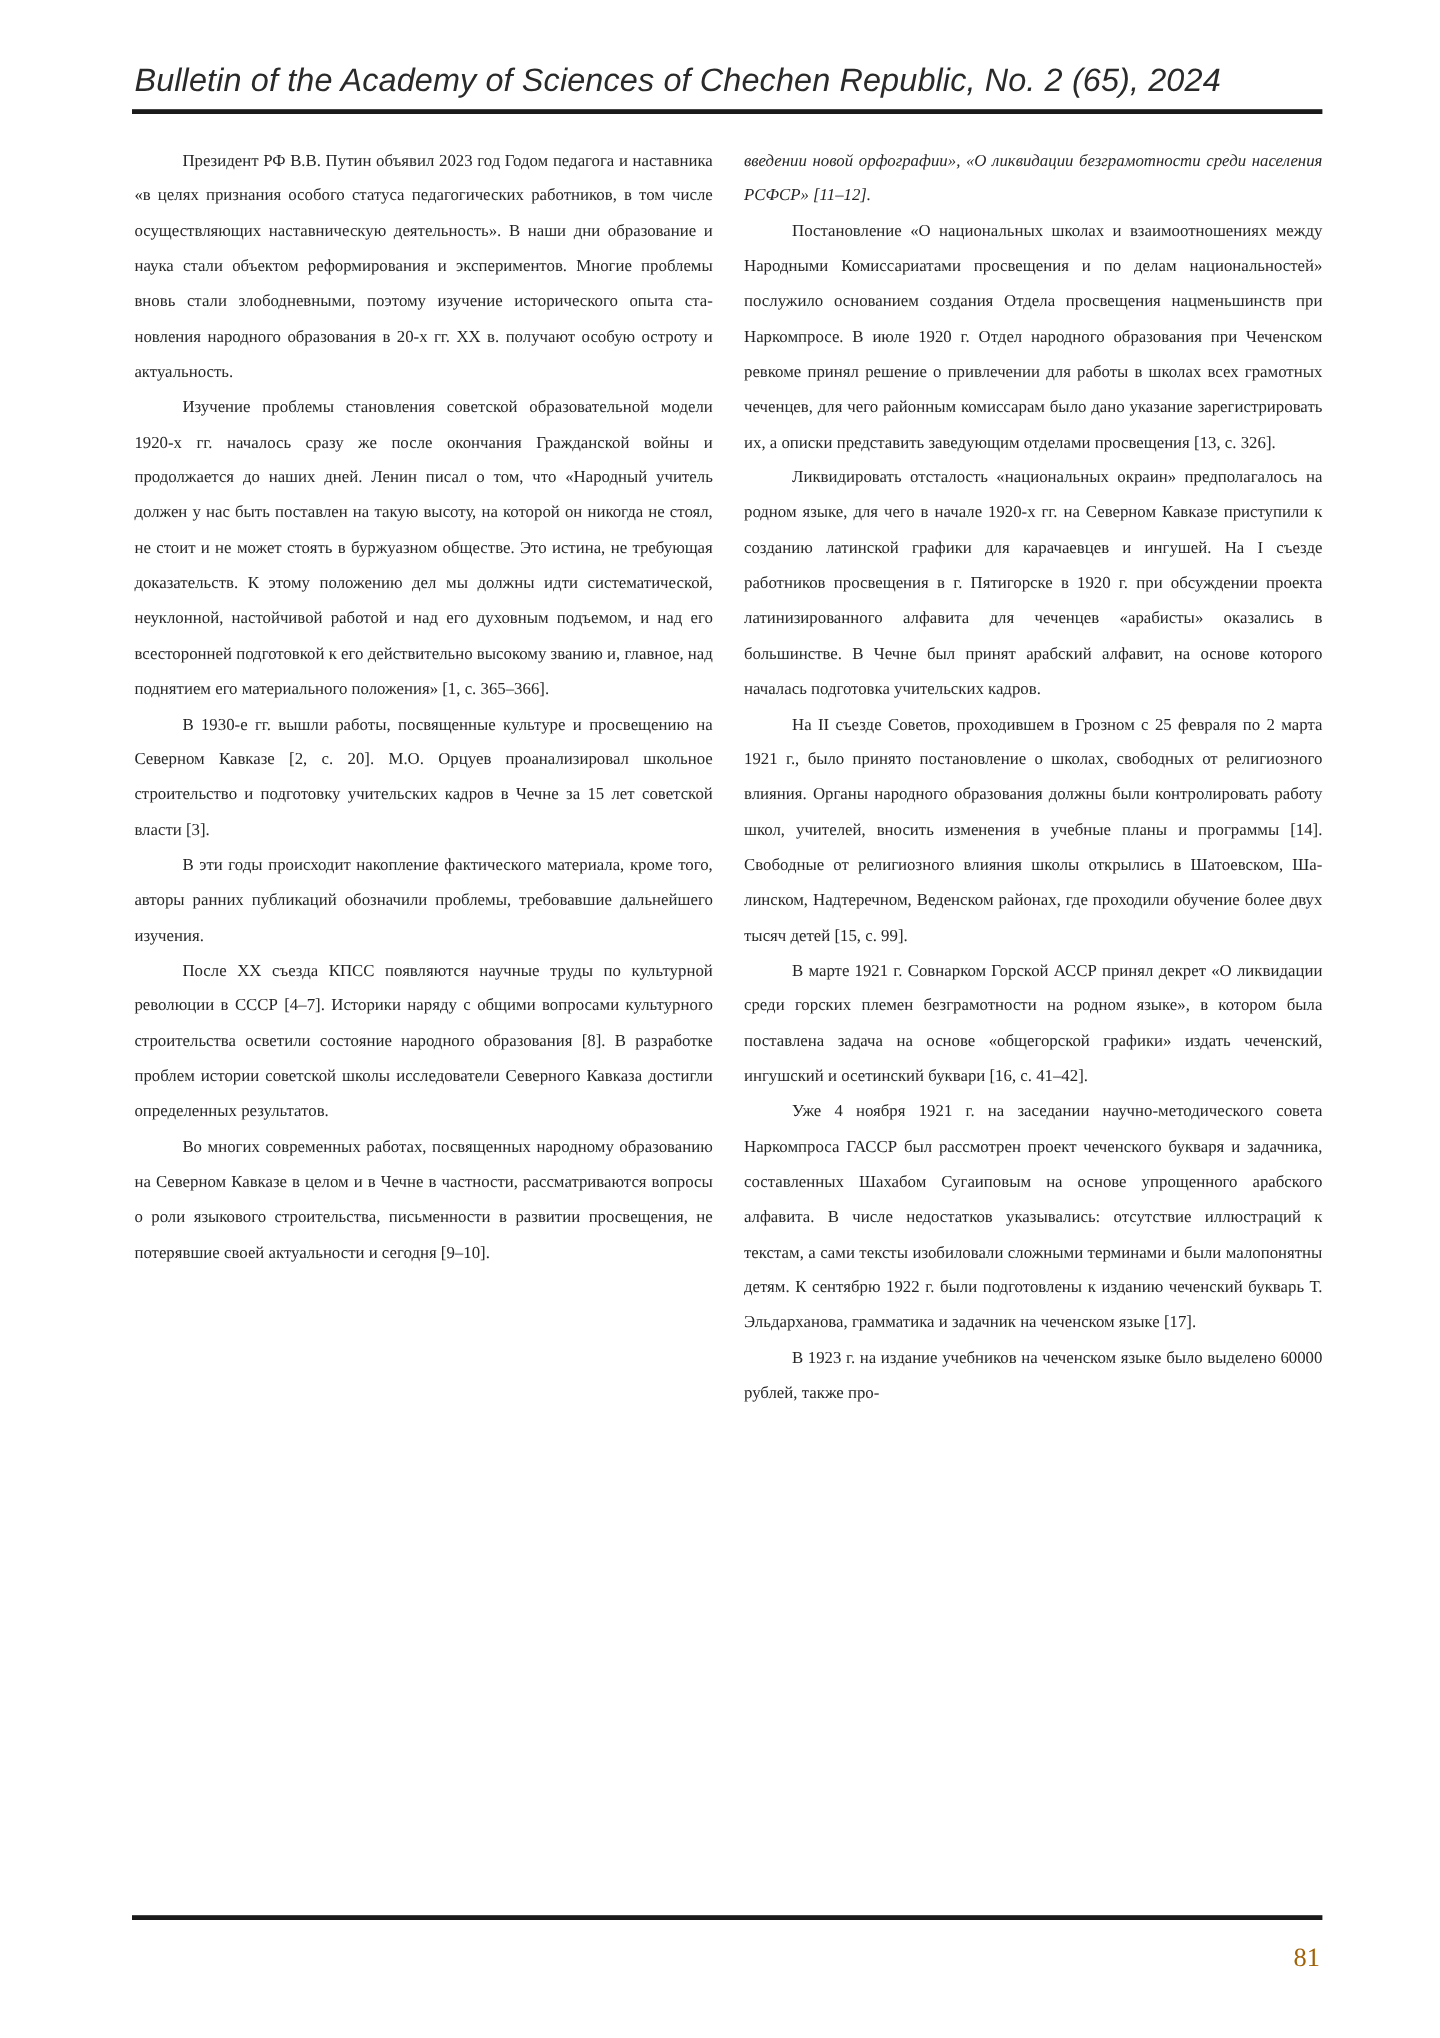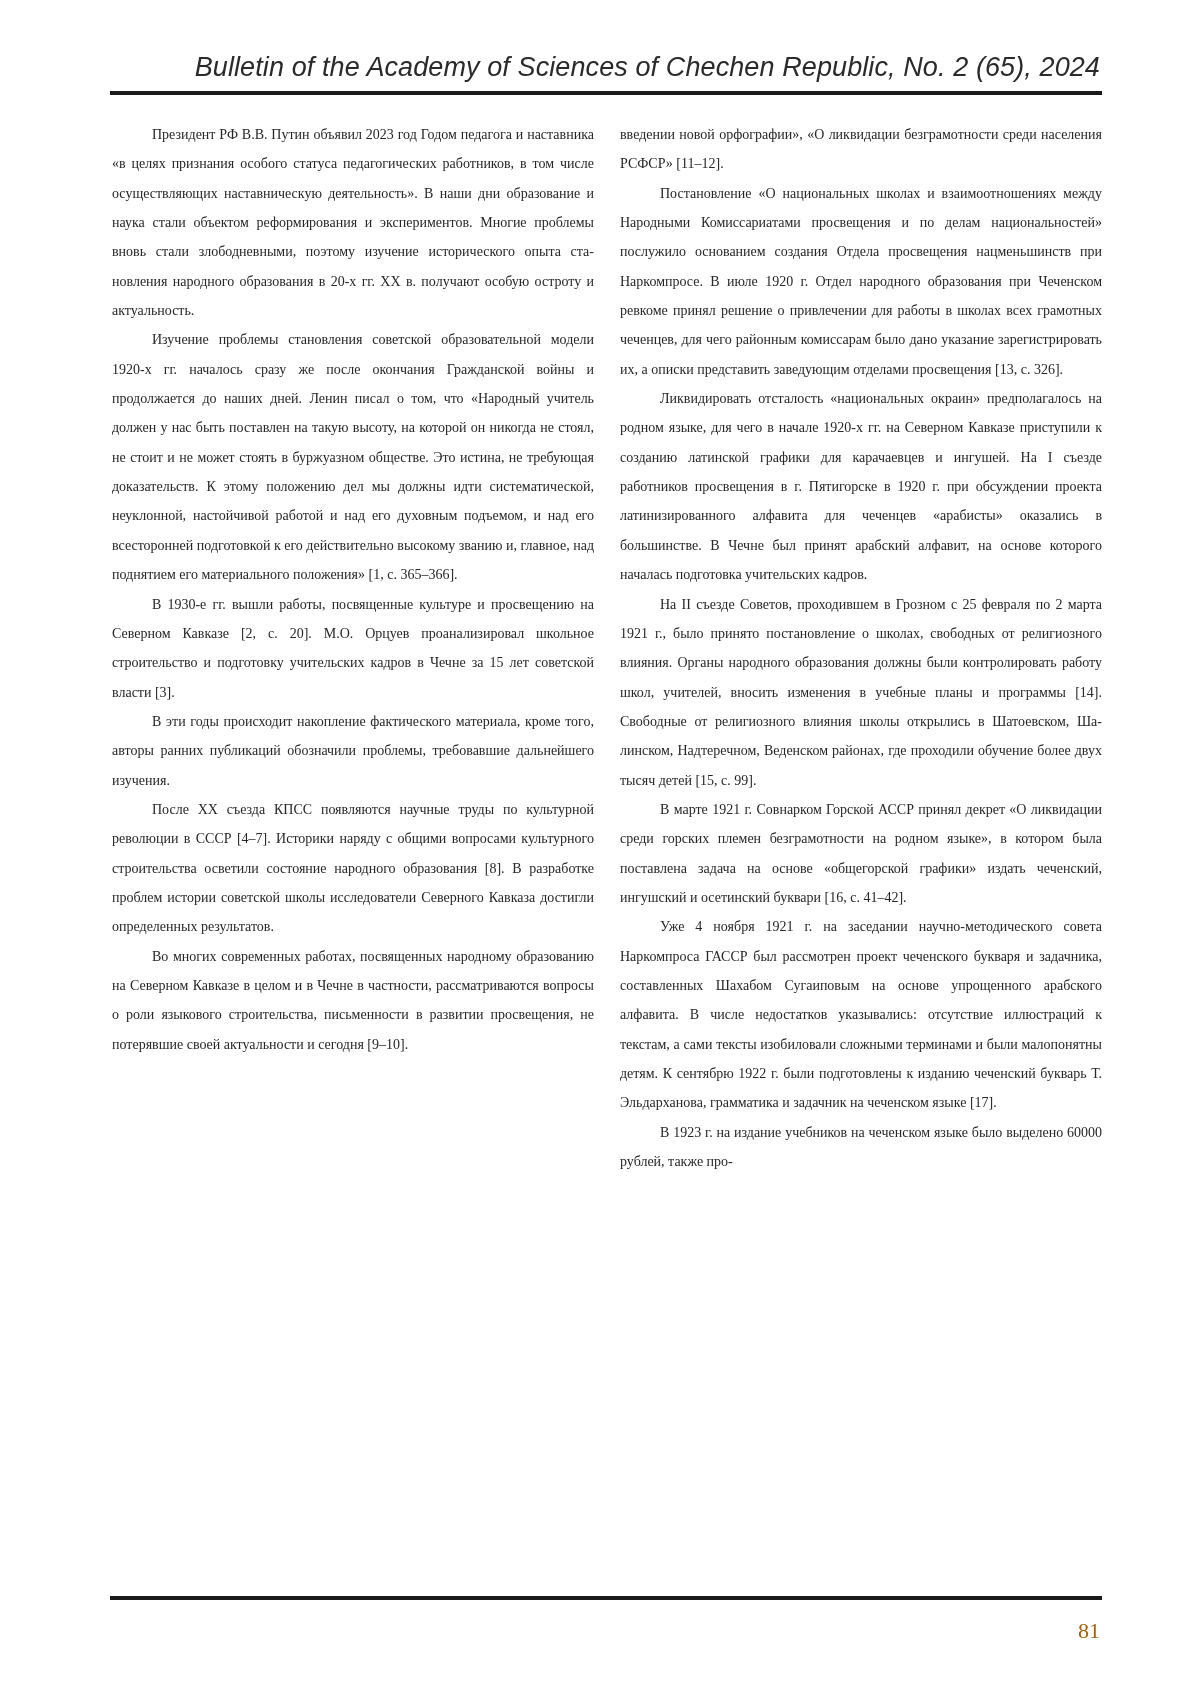--- a/index.html
+++ b/index.html
@@ -1,36 +1,36 @@
 <!DOCTYPE html>
 <html><head>
 <meta charset="utf-8">
 <style>
   html, body { margin: 0; padding: 0; background: #ffffff; }
   body { width: 1200px; height: 1698px; position: relative; overflow: hidden; }
   .running-head {
     position: absolute; left: 112px; width: 988px; top: 52px;
     font-family: "Liberation Sans", sans-serif; font-style: italic;
-    font-size: 27px; color: #2a2a2a; text-align: right; letter-spacing: 0.1px;
+    font-size: 27px; color: #2a2a2a; text-align: left; letter-spacing: 0.1px;
   }
   .rule-top {
     position: absolute; left: 110px; width: 992px; top: 91px; height: 4px; background: #1a1a1a;
   }
   .rule-bottom {
     position: absolute; left: 110px; width: 992px; top: 1596px; height: 4px; background: #1a1a1a;
   }
   .column {
     position: absolute; top: 120px; width: 482px;
     font-family: "Liberation Serif", serif; font-size: 14px; line-height: 29.35px;
     color: #262626; text-align: justify; hyphens: manual;
   }
   .col-left { left: 112px; }
   .col-right { left: 620px; }
   .column p { margin: 0; text-indent: 40px; }
-  .column p.cont { text-indent: 0; }
+  .column p.cont { text-indent: 0; font-style: italic; }
   .page-number {
     position: absolute; right: 100px; top: 1618px;
     font-family: "Liberation Serif", serif; font-size: 22px; color: #a16207;
   }
 </style>
 </head>
 <body>
 
 <div class="running-head">Bulletin of the Academy of Sciences of Chechen Republic, No. 2 (65), 2024</div>
 <div class="rule-top"></div>

